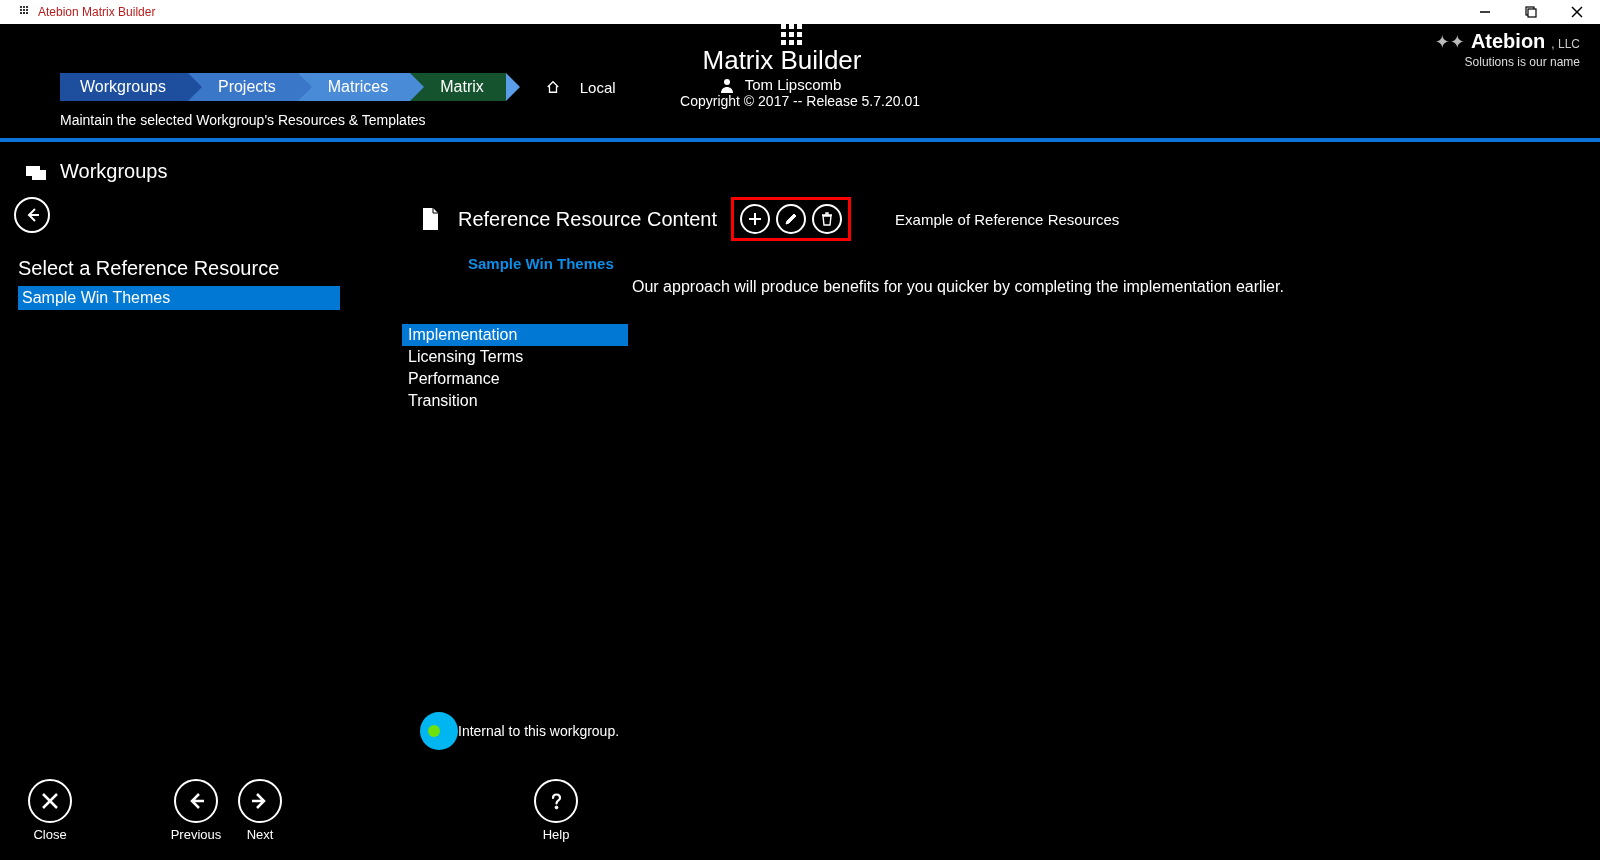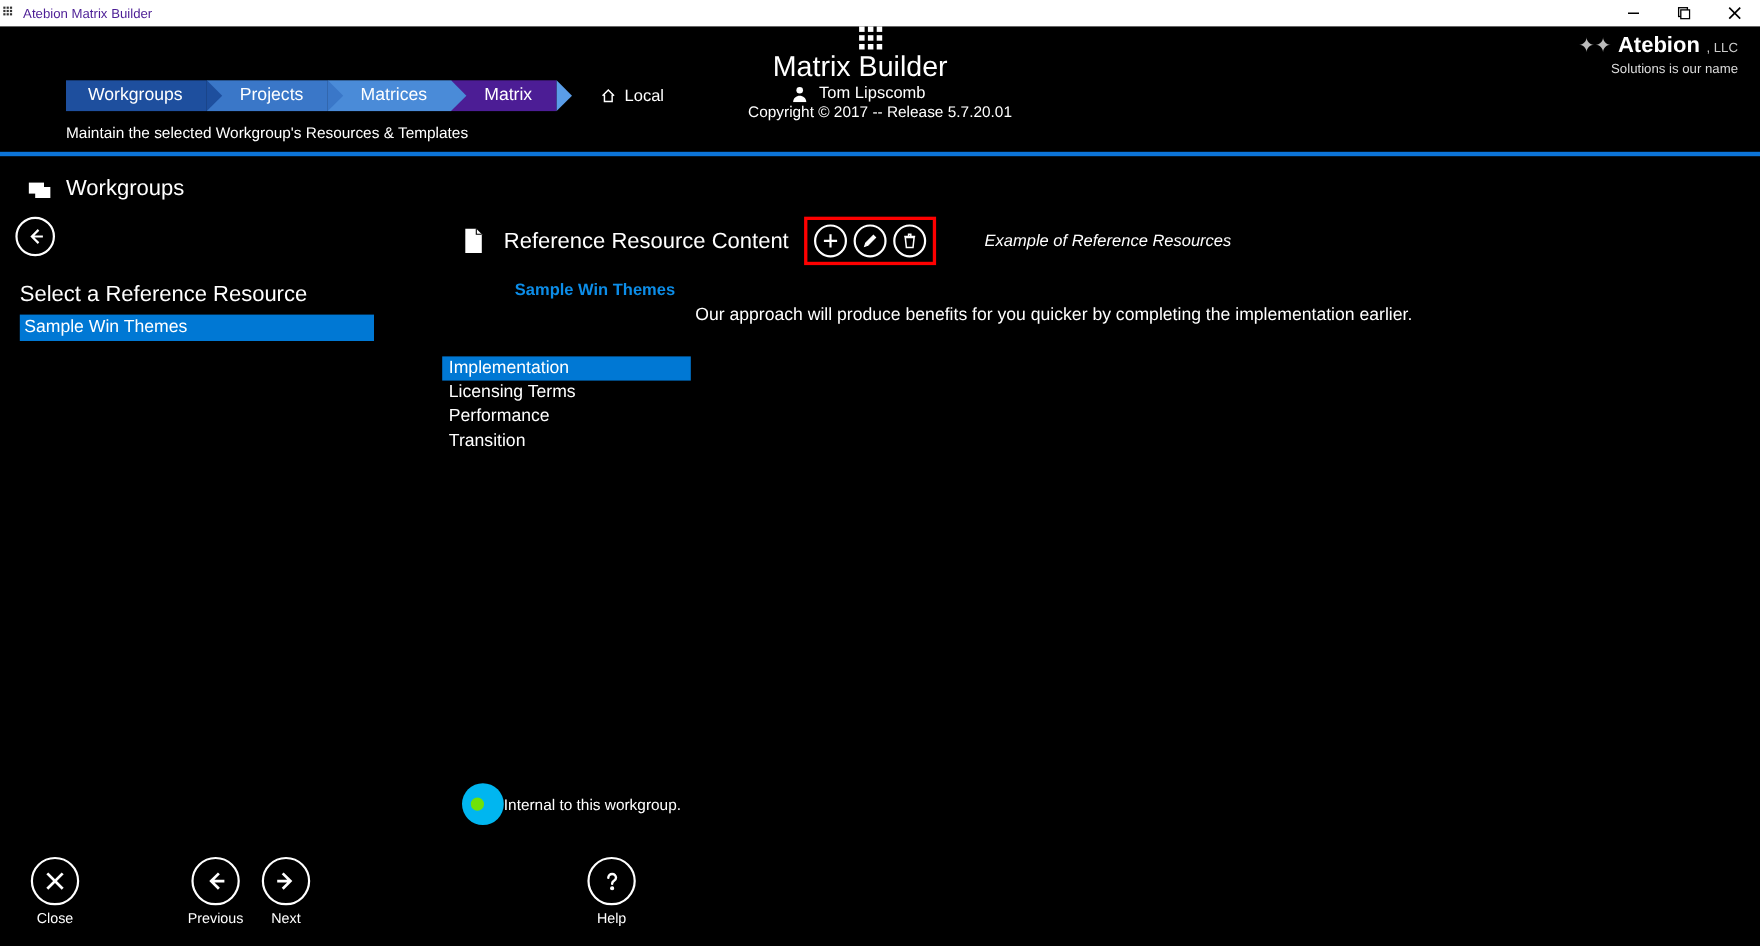--- a/index.html
+++ b/index.html
@@ -1,19 +1,19 @@
 <!DOCTYPE html>
 <html><head>
 <meta charset="utf-8">
 <style>
   * { box-sizing: border-box; margin: 0; padding: 0; }
   html, body { width: 1600px; height: 860px; font-family: "Segoe UI", Arial, sans-serif; background: #000; color: #fff; overflow: hidden; }
   
   
-  .titlebar { height: 24px; background: #fff; color: #4c1d95; display: flex; align-items: center; padding: 0 3px; position: relative; }
+  .titlebar { height: 24px; background: #fff; color: #b91c1c; display: flex; align-items: center; padding: 0 20px; position: relative; }
   .titlebar .grip { width: 12px; height: 12px; margin-right: 6px; display: grid; grid-template-columns: repeat(3,2px); grid-template-rows: repeat(3,2px); gap: 1px; }
   .titlebar .grip span { background: #333; }
   .titlebar .title { font-size: 12px; }
   .titlebar .win-controls { position: absolute; right: 0; top: 0; height: 24px; display: flex; }
   .titlebar .win-btn { width: 46px; height: 24px; display: flex; align-items: center; justify-content: center; font-size: 14px; cursor: pointer; }
   .win-btn svg { stroke: #000; }
 
   
   .header { height: 48px; display: flex; align-items: center; padding: 0 16px; position: relative; flex-direction: column; }
   .grid-icon { width: 22px; height: 22px; display: grid; grid-template-columns: repeat(3,5px); grid-template-rows: repeat(3,5px); gap: 3px; margin-right: 16px; }
@@ -32,23 +32,23 @@
   
   .crumbs { height: 30px; display: flex; align-items: center; padding-left: 60px; }
   .crumb { position: relative; height: 28px; line-height: 28px; padding: 0 22px 0 30px; font-size: 16px; color: #fff; cursor: pointer; }
   .crumb::after { content:""; position:absolute; right:-14px; top:0; border-top:14px solid transparent; border-bottom:14px solid transparent; }
   .crumb.c1 { background: #1e4f9e; color:#fff; z-index:4; padding-left:20px;}
   .crumb.c1::after { border-left:14px solid #1e4f9e; }
   .crumb.c2 { background: #3a77c8; z-index:3;}
   .crumb.c2::after { border-left:14px solid #3a77c8; }
   .crumb.c3 { background: #4a8bd8; z-index:2;}
   .crumb.c3::after { border-left:14px solid #4a8bd8; }
-  .crumb.c4 { background: #4c1d95; z-index:1;}
+  .crumb.c4 { background: #14532d; z-index:1;}
   .crumb.c4::after { border-left:14px solid #5a9de8; }
-  .crumbs .local { margin-left: 40px; font-size: 15px; display:flex; align-items:center; gap:8px;}
+  .crumbs .local { margin-left: 40px; font-size: 15px; display:flex; align-items:center; gap:20px;}
   .home-icon { width:14px; height:14px; }
 
   .subtext { padding: 10px 0 10px 60px; font-size: 14px; }
 
   .blue-bar { height: 4px; background: #0c74d8; }
 
   
   .section-heading { display:flex; align-items:center; gap:14px; padding: 18px 0 0 26px; font-size:20px; }
   .section-heading .sh-icon { width:20px; height:16px; }
 
@@ -63,21 +63,21 @@
   .left-col { width: 340px; padding: 0 0 0 18px; }
   .left-col .lc-title { font-size:20px; margin-top: 16px; margin-bottom: 6px; }
   .res-list .res-item { padding:3px 4px; font-size:16px; cursor:pointer; }
   .res-list .res-item.selected { background: #0078d4; }
 
   .content-head { display:flex; align-items:center; gap:14px; margin-top:-30px; }
   .content-head .doc-icon { width:20px; height:24px; margin-right:4px; }
   .content-head .ch-title { font-size:20px; white-space:nowrap; }
   .tool-group { display:flex; gap:6px; padding:4px 6px; border:3px solid #ff0000; }
   .tool-group .circle-btn { width:30px; height:30px; }
-  .example-text { font-size:15px; margin-left:30px;font-style:italic; }
+  .example-text { font-size:15px; margin-left:30px; }
 
   .sub-heading { color:#0c8de8; font-weight:600; font-size:15px; margin: 14px 0 4px 66px; }
 
   .content-list { margin-left: 0; }
   .content-list .c-item { padding:2px 6px; font-size:16px; cursor:pointer; }
   .content-list .c-item.selected { background: #0078d4; margin-top: 48px; }
 
   .desc { font-size:16px; padding-top:2px; }
 
   

